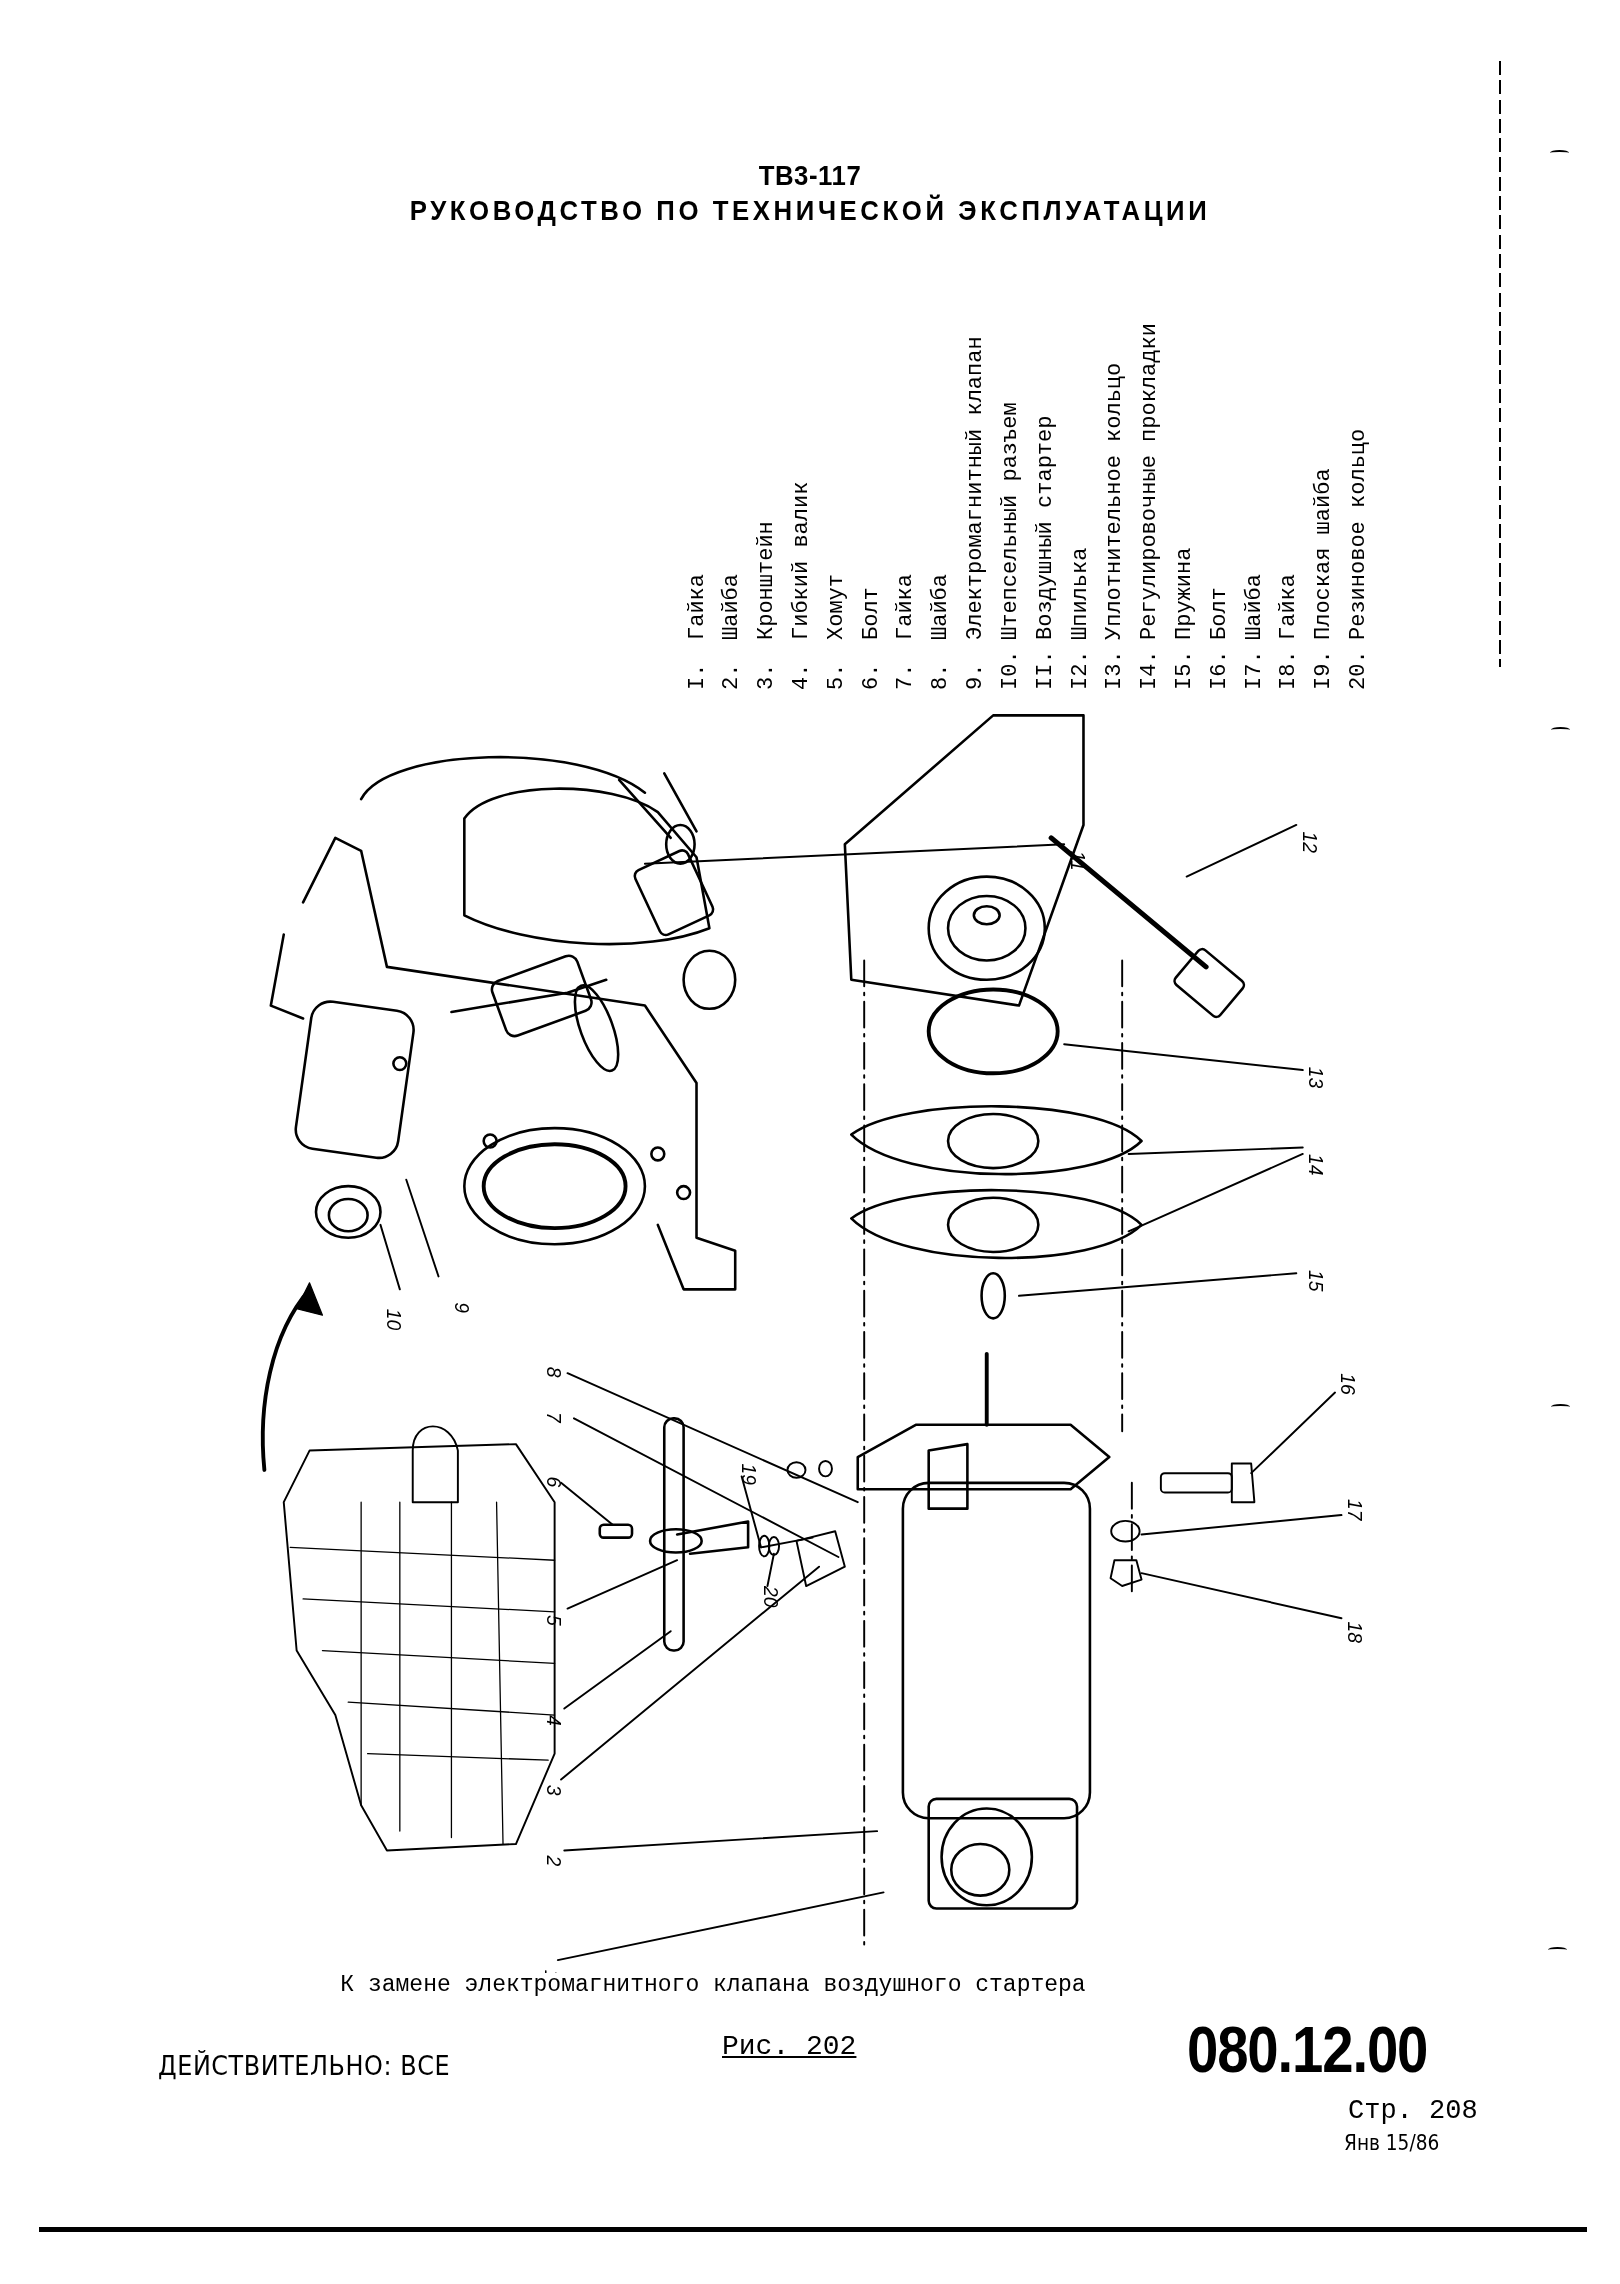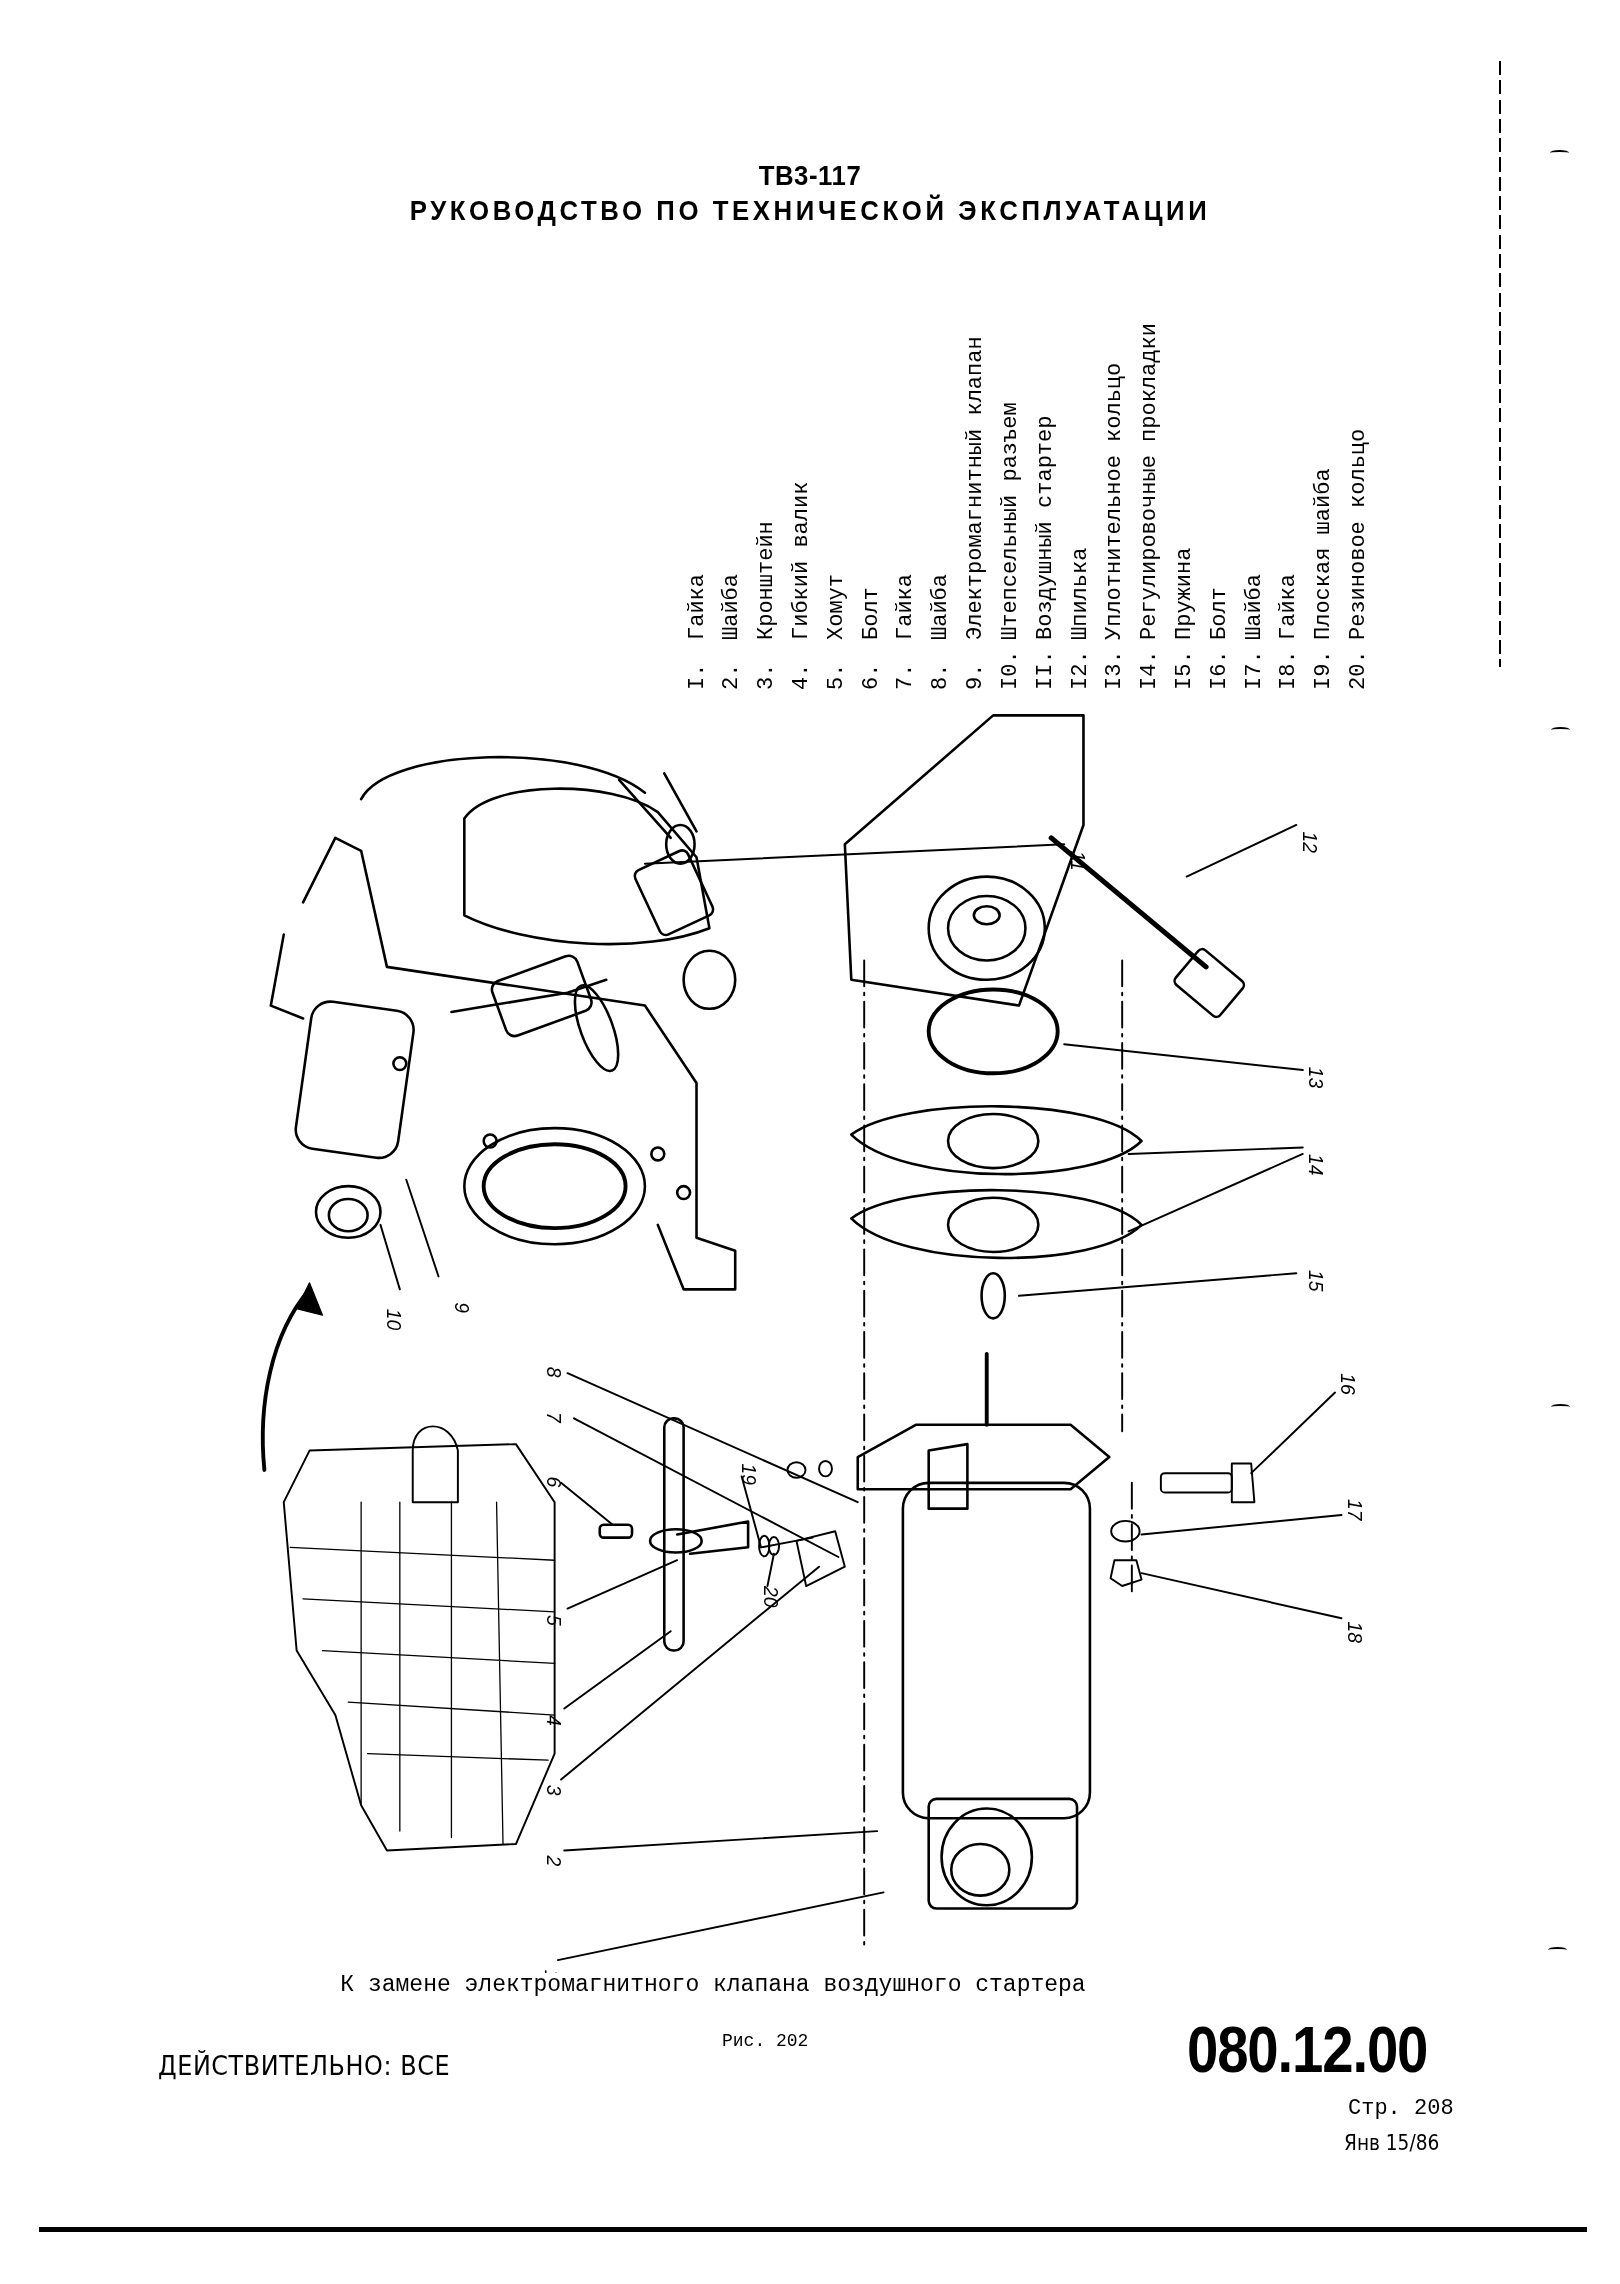--- a/index.html
+++ b/index.html
@@ -5,24 +5,24 @@
     html, body { margin: 0; padding: 0; background: #ffffff; }
     body { width: 1620px; height: 2284px; position: relative; overflow: hidden; color: #000; font-family: "Liberation Sans", sans-serif; }
     .abs { position: absolute; }
     .hdr1 { left: 0; width: 1620px; top: 160px; text-align: center; font-family: "Liberation Sans", sans-serif; font-weight: bold; font-size: 28px; letter-spacing: 0.6px; transform: scaleX(0.92); }
     .hdr2 { left: 0; width: 1620px; top: 195px; text-align: center; font-family: "Liberation Sans", sans-serif; font-weight: bold; font-size: 28px; letter-spacing: 3.9px; transform: scaleX(0.92); }
     .legend { left: 684px; top: 277px; width: 709px; height: 413px; }
     .legend-item { position: absolute; bottom: 0; font-family: "Liberation Mono", monospace; font-size: 22px; white-space: nowrap; transform-origin: 0 100%; transform: rotate(-90deg); line-height: 1; }
     .legend-item .num { display: inline-block; width: 50px; }
     .drawing { left: 245px; top: 696px; width: 1161px; height: 1277px; }
     .caption { left: 0; width: 1620px; top: 1972px; text-align: center; font-family: "Liberation Mono", monospace; font-size: 23px; transform: translateX(-97px); }
-    .fig { left: 722px; top: 2031px; font-family: "Liberation Mono", monospace; font-size: 18px; }
+    .fig { left: 722px; top: 2031px; font-family: "Liberation Mono", monospace; font-size: 28px; text-decoration: underline; }
     .valid { left: 158px; top: 2051px; font-family: "DejaVu Sans", sans-serif; font-size: 26px; letter-spacing: 0.6px; transform: scaleX(0.92); transform-origin: 0 0; }
     .docnum { left: 1187px; top: 2013px; font-family: "Liberation Sans", sans-serif; font-weight: bold; font-size: 64px; letter-spacing: -1.3px; transform: scaleX(0.88); transform-origin: 0 0; }
-    .pagenum { left: 1348px; top: 2096px; font-family: "Liberation Mono", monospace; font-size: 22px; }
+    .pagenum { left: 1348px; top: 2096px; font-family: "Liberation Mono", monospace; font-size: 27px; }
     .date { left: 1344px; top: 2131px; font-family: "DejaVu Sans", sans-serif; font-size: 20.6px; transform: scaleX(0.9); transform-origin: 0 0; }
     .bottom-rule { left: 39px; top: 2227px; width: 1548px; height: 5.2px; background: #000; }
     .edge-line { left: 1499px; top: 61px; width: 1.9px; height: 606px; background: repeating-linear-gradient(#000 0 14px, transparent 14px 19.3px); }
     .edge-mark { width: 19.3px; height: 3.9px; border-top: 2.6px solid #000; border-radius: 50% 50% 0 0; }
   </style>
 </head>
 <body>
 
 <div class="abs hdr1">ТВ3-117</div>
 <div class="abs hdr2">РУКОВОДСТВО ПО ТЕХНИЧЕСКОЙ ЭКСПЛУАТАЦИИ</div>

